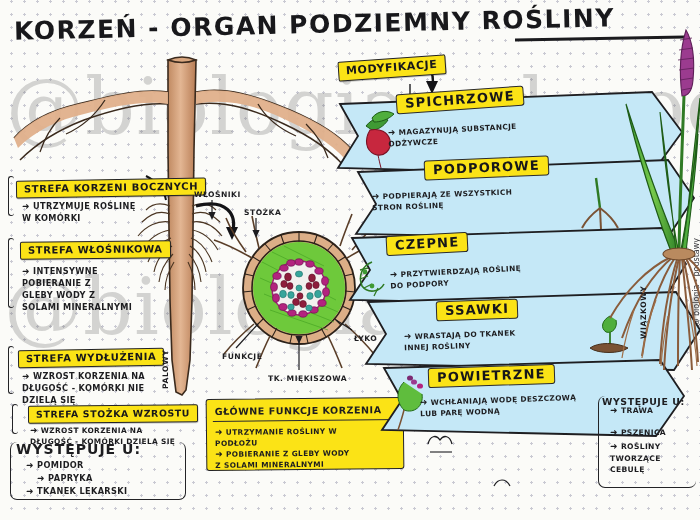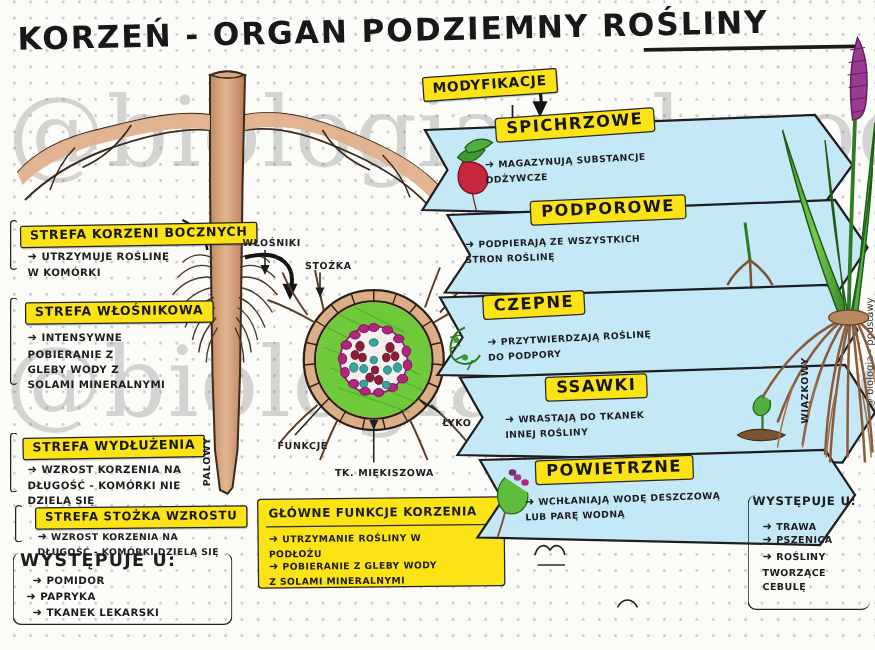--- a/index.html
+++ b/index.html
@@ -227,21 +227,21 @@
    DZIELĄ SIĘ</span></div>
 
   <div class="frame" style="left:12px; top:404px; width:6px;  height:30px; border-right:none;"></div>
   <div class="ylabel" style="left:28px; top:405px; font-size:9.4px; transform:rotate(-0.5deg);">STREFA STOŻKA WZROSTU</div>
   <div class="bul hw" style="left:30px; top:424px; width:190px; font-size:7.4px;"><span class="ar">➜</span> <span>WZROST KORZENIA NA
    DŁUGOŚĆ - KOMÓRKI DZIELĄ SIĘ</span></div>
 
   <div class="frame" style="left:10px; top:442px; width:176px; height:58px; border-top:none;"></div>
   <div class="hw" style="position:absolute; left:16px; top:441px; font-size:14px; font-weight:bold; letter-spacing:1px;">WYSTĘPUJE U:</div>
   <div class="bul hw" style="left:26px; top:459px;"><span class="ar">➜</span> <span>POMIDOR</span></div>
-  <div class="bul hw" style="left:21px; top:472px;text-align:center;"><span class="ar">➜</span> <span>PAPRYKA</span></div>
+  <div class="bul hw" style="left:37px; top:472px;text-align:center;"><span class="ar">➜</span> <span>PAPRYKA</span></div>
   <div class="bul hw" style="left:26px; top:485px;"><span class="ar">➜</span> <span>TKANEK LEKARSKI</span></div>
 
   <div class="rot-lab" style="left:170px; top:380px; transform:rotate(-90deg); transform-origin:left bottom;">PALOWY</div>
 
   <svg width="700" height="520">
 
     <circle cx="299" cy="288" r="56" fill="#dcae87" stroke="#2c2119" stroke-width="1.8"></circle>
 
     <g stroke="#2c2119" stroke-width="1.1" fill="none">
       <g transform="translate(299,288)">
@@ -479,21 +479,21 @@
       <path d="M634 310 C628 328 624 344 622 358"></path>
     </g>
 
     <ellipse cx="679" cy="254" rx="16" ry="6" fill="#b98a5f" stroke="#6d482b" stroke-width="1.1"></ellipse>
   </svg>
 
   <div class="rot-lab" style="left:648px; top:330px; transform:rotate(-90deg); transform-origin:left bottom;">WIĄZKOWY</div>
 
   <div class="frame" style="left:598px; top:396px; width:98px; height:92px; border-top:none; border-right:none;"></div>
   <div class="hw" style="position:absolute; left:602px; top:396px; font-size:9.4px; font-weight:bold; letter-spacing:0.6px;">WYSTĘPUJE U:</div>
-  <div class="bul hw" style="left:610px; top:416px; font-size:7.6px;"><span class="ar">➜</span> <span>TRAWA</span></div>
+  <div class="bul hw" style="left:610px; top:404px; font-size:7.6px;"><span class="ar">➜</span> <span>TRAWA</span></div>
   <div class="bul hw" style="left:610px; top:426px; font-size:7.6px;"><span class="ar">➜</span> <span>PSZENICA</span></div>
   <div class="bul hw" style="left:610px; top:440px; font-size:7.6px; width:86px;"><span class="ar">➜</span> <span>ROŚLINY
    TWORZĄCE
    CEBULĘ</span></div>
 
   <svg width="700" height="520">
     <path d="M428 444 C430 436 436 434 440 440 C444 434 450 436 452 444" fill="none" stroke="#1d1d20" stroke-width="1.3"></path>
     <path d="M430 452 L452 452" stroke="#1d1d20" stroke-width="1.1"></path>
     <path d="M494 486 C498 478 506 478 510 486" fill="none" stroke="#1d1d20" stroke-width="1.2"></path>
   </svg>

